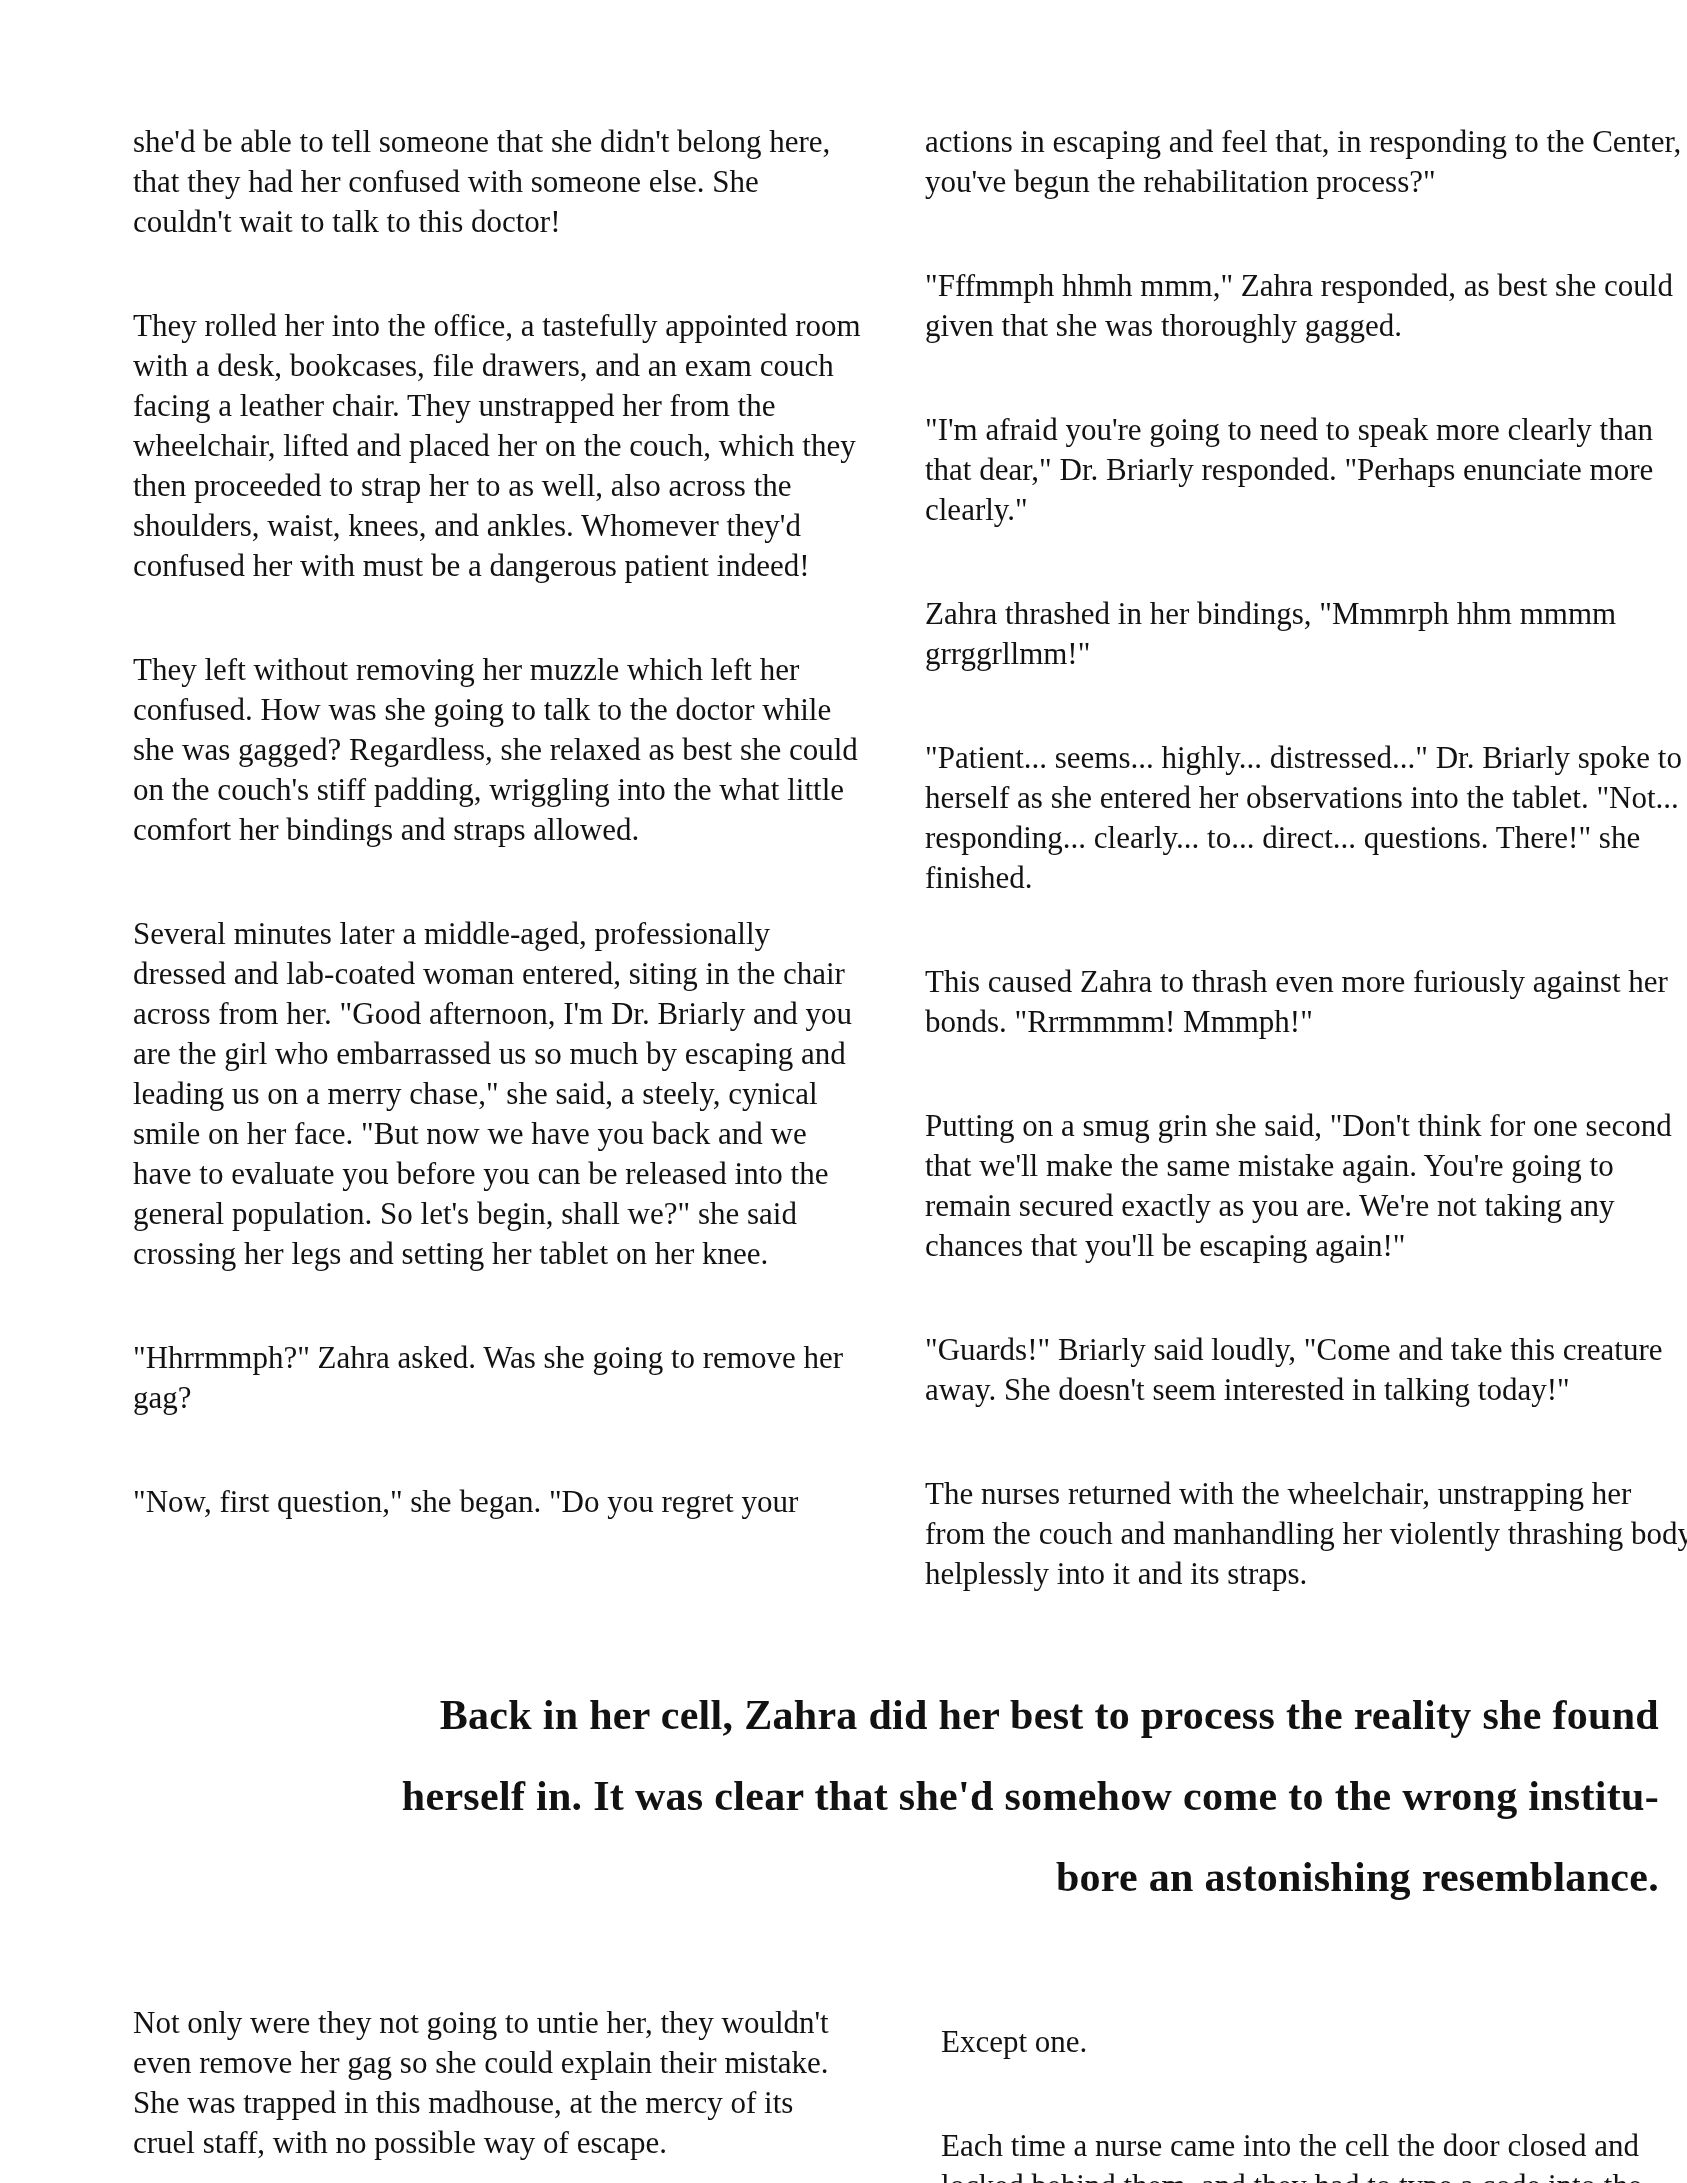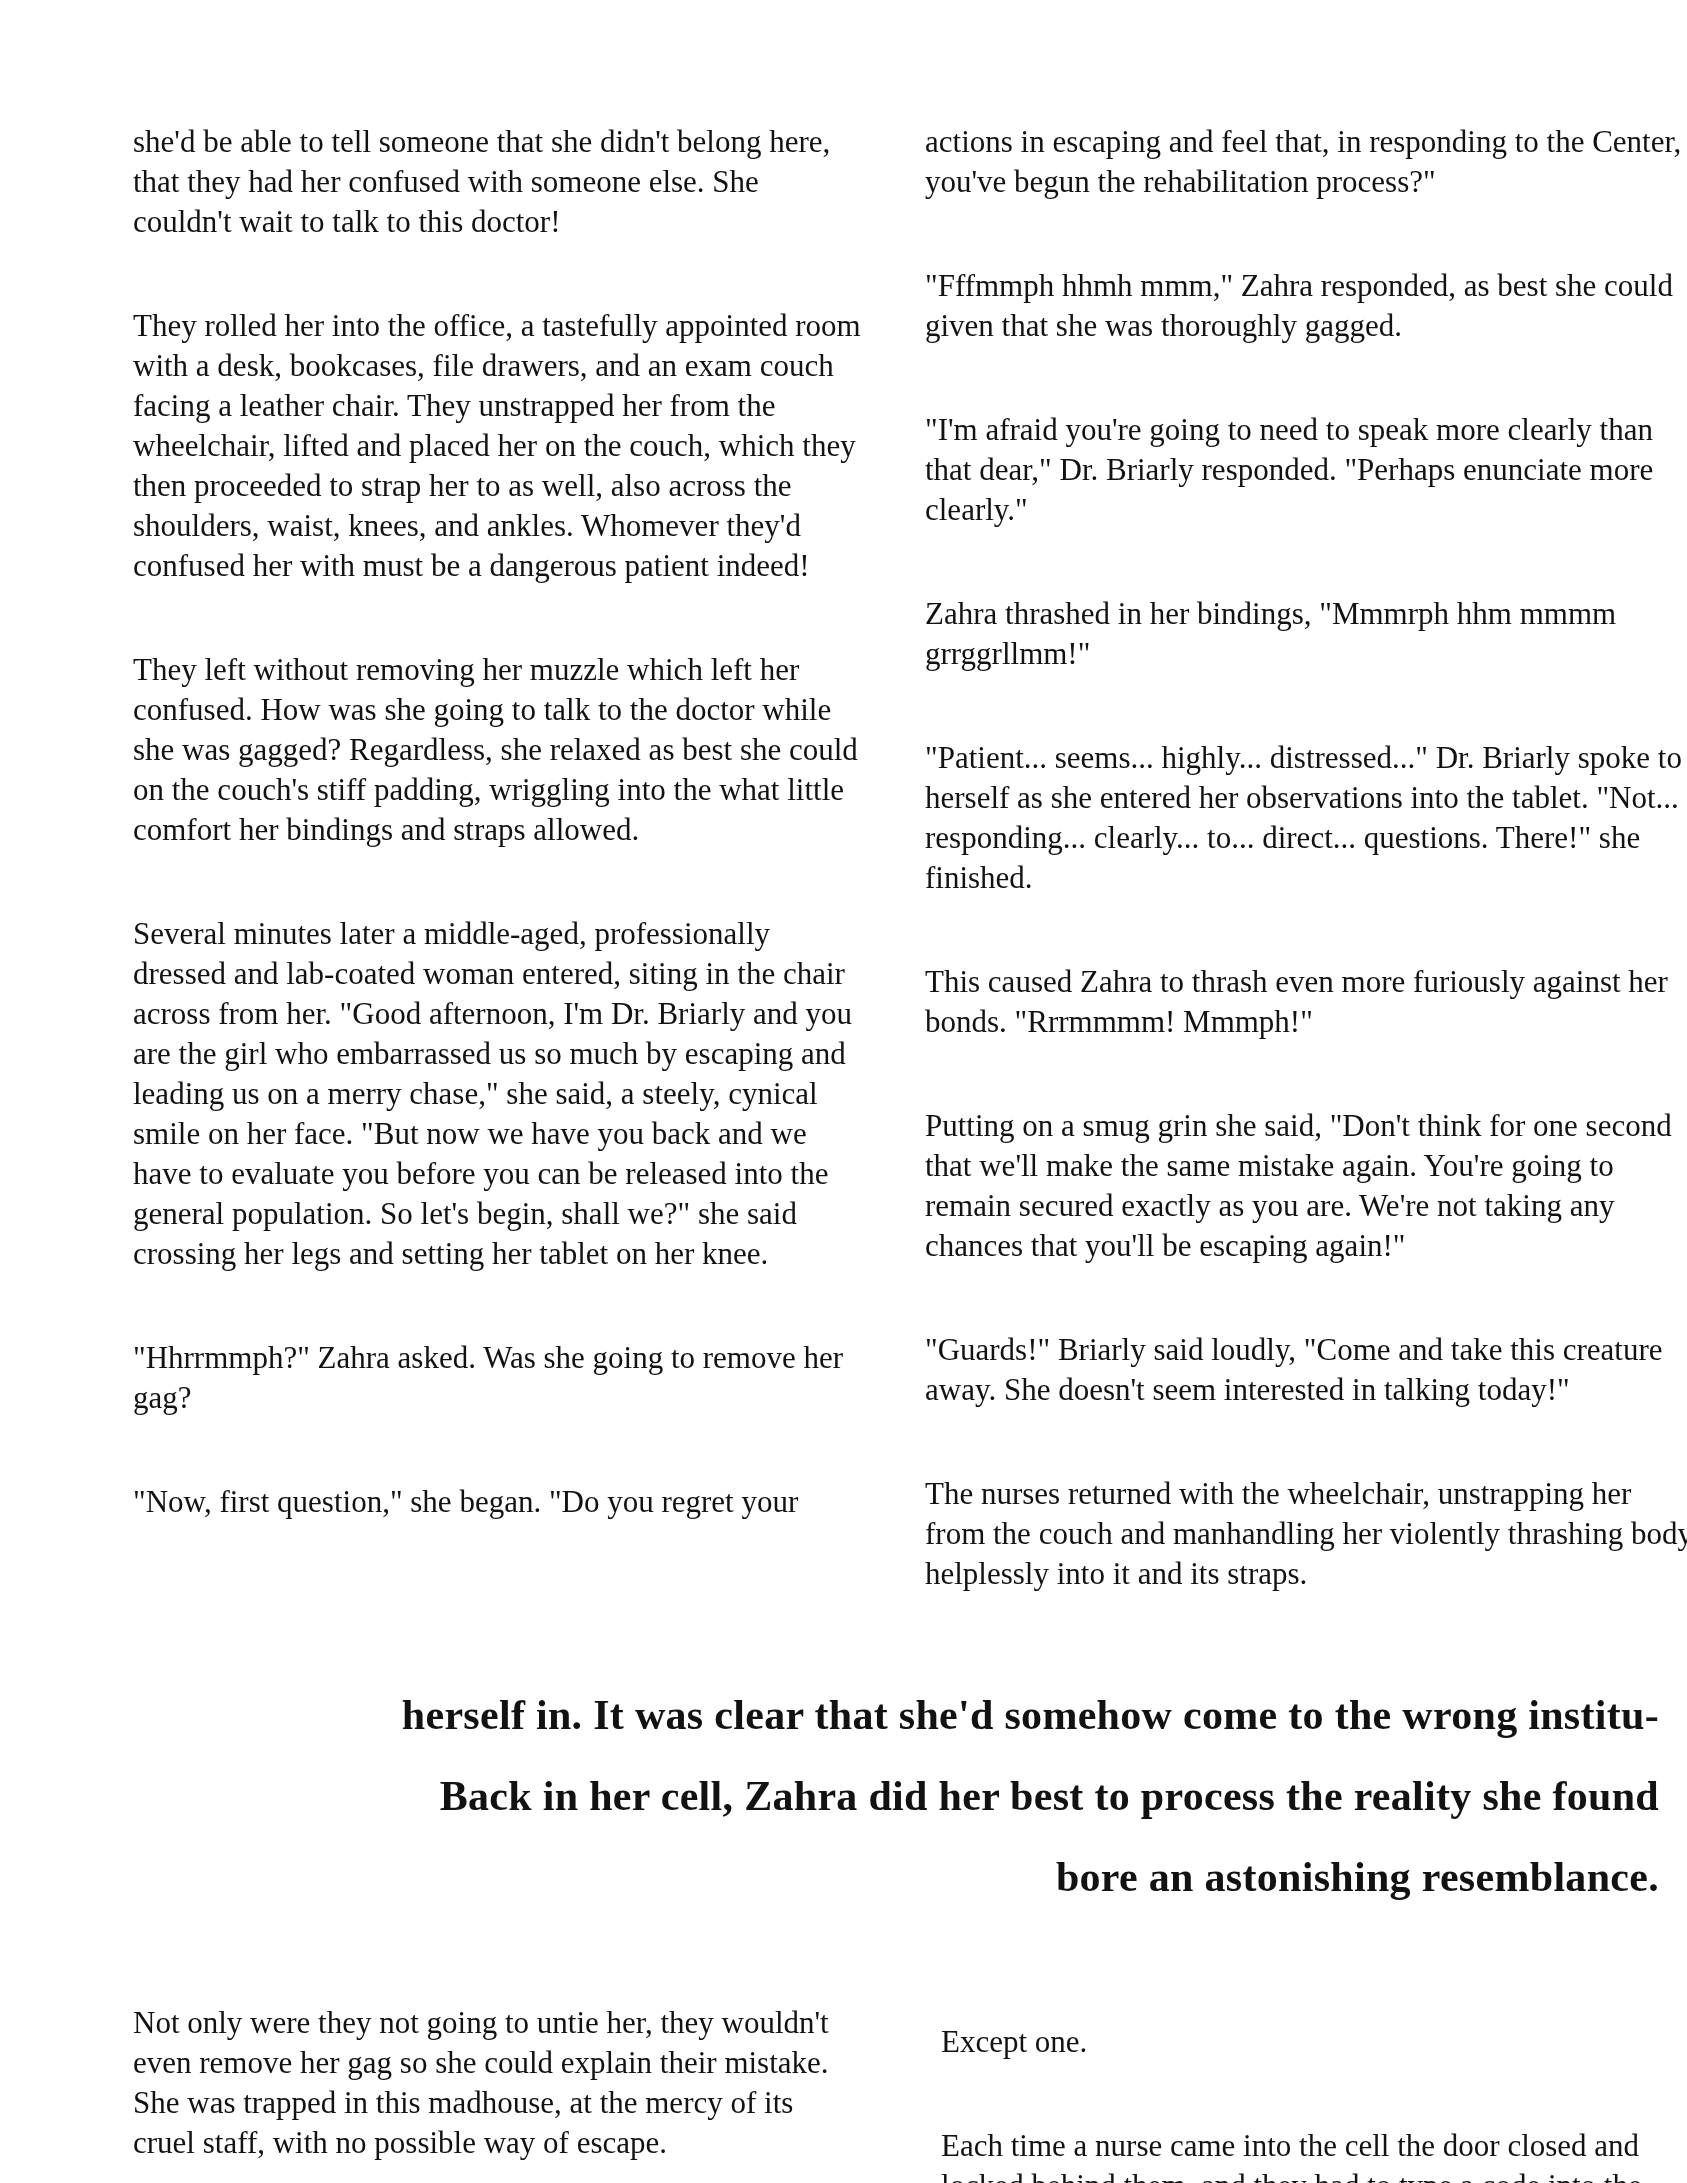--- a/index.html
+++ b/index.html
@@ -63,22 +63,22 @@
       <p>Zahra thrashed in her bindings, "Mmmrph hhm mmmm grrggrllmm!"</p>
       <p>"Patient... seems... highly... distressed..." Dr. Briarly spoke to herself as she entered her observations into the tablet. "Not... responding... clearly... to... direct... questions. There!" she finished.</p>
       <p>This caused Zahra to thrash even more furiously against her bonds. "Rrrmmmm! Mmmph!"</p>
       <p>Putting on a smug grin she said, "Don't think for one second that we'll make the same mistake again. You're going to remain secured exactly as you are. We're not taking any chances that you'll be escaping again!"</p>
       <p>"Guards!" Briarly said loudly, "Come and take this creature away. She doesn't seem interested in talking today!"</p>
       <p>The nurses returned with the wheelchair, unstrapping her from the couch and manhandling her violently thrashing body helplessly into it and its straps.</p>
     </div>
   </div>
 
   <div class="pull-quote">
+    <div>Back in her cell, Zahra did her best to process the reality she found</div>
     <div>herself in. It was clear that she'd somehow come to the wrong institu-</div>
-    <div>Back in her cell, Zahra did her best to process the reality she found</div>
     <div>bore an astonishing resemblance.</div>
   </div>
 
   <div class="cols bottom">
     <div class="col-left">
       <p>Not only were they not going to untie her, they wouldn't even remove her gag so she could explain their mistake. She was trapped in this madhouse, at the mercy of its cruel staff, with no possible way of escape.</p>
       <p>And that there was a great deal of personal animosity on the staff's part towards this person, which she was feeling the weight of.</p>
     </div>
     <div class="col-right">
       <p>Except one.</p>

